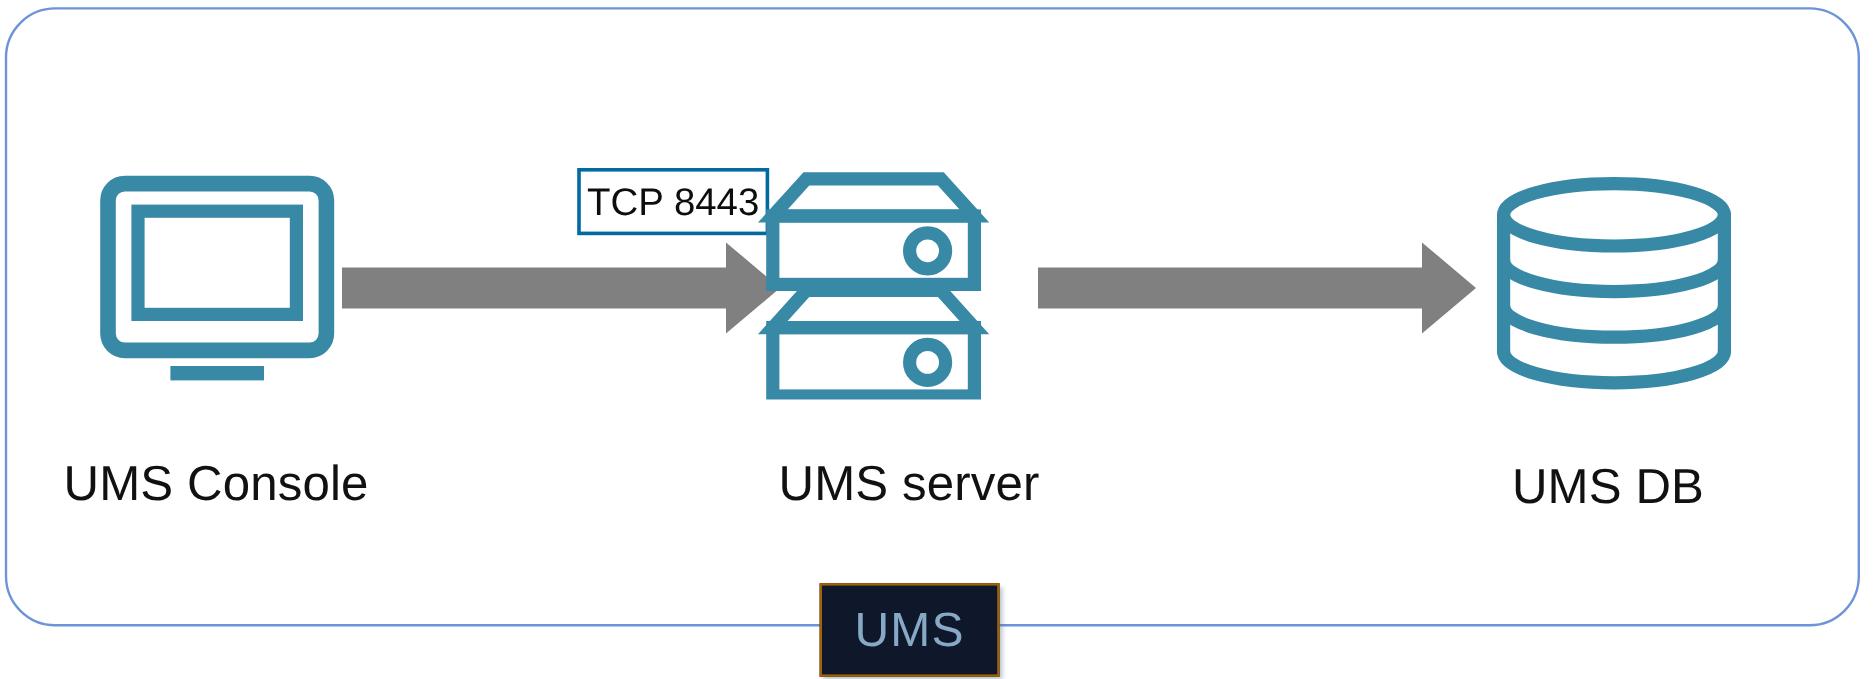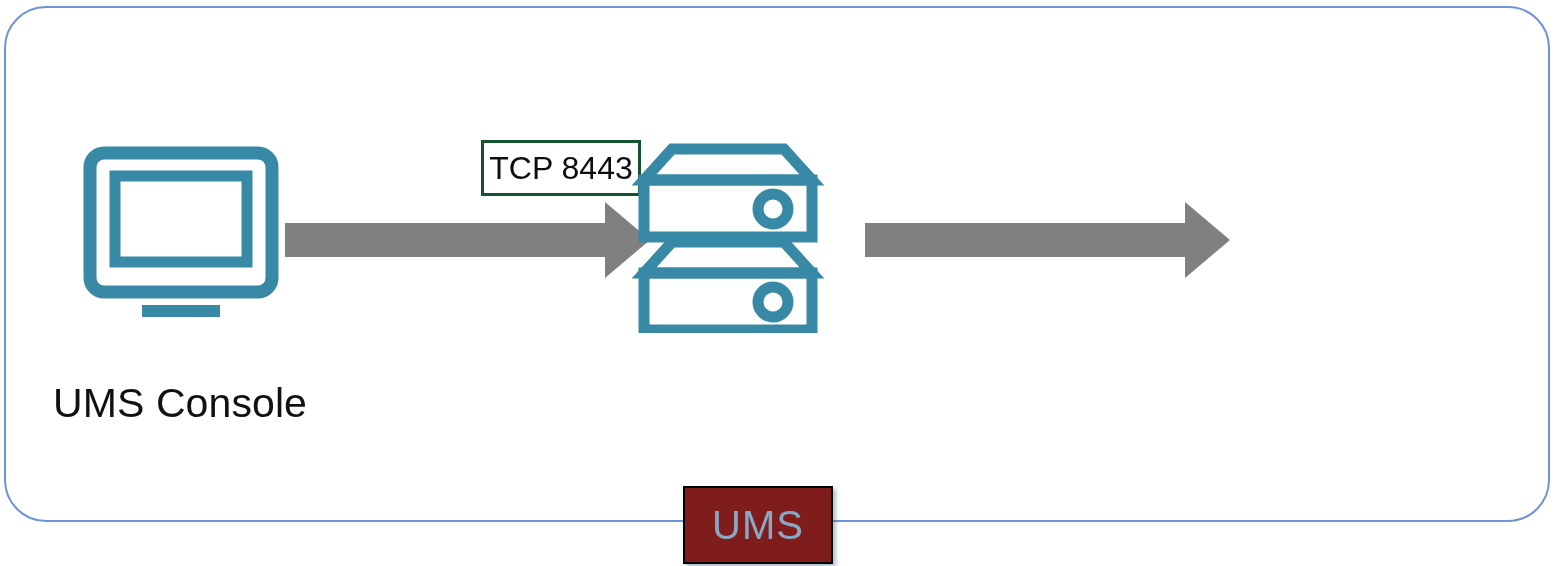--- a/index.html
+++ b/index.html
@@ -46,43 +46,43 @@
   }
 
   
   .arrow {
     position: absolute;
   }
 
   
   .port-box {
     position: absolute;
-    border: 3px solid #14532d;
+    border: 3px solid #0369a1;
     background: #ffffff;
     box-sizing: border-box;
     display: flex;
     align-items: center;
     justify-content: center;
   }
   .port-box span {
     font-size: 32px;
     color: #0d0d0d;
     line-height: 1;
     white-space: nowrap;
   }
 
   
   .ums-badge {
     position: absolute;
     left: 683px;
     top: 486px;
     width: 150px;
     height: 78px;
-    background: #7f1d1d;
-    border: 2px solid #000000;
+    background: #0f172a;
+    border: 2px solid #a16207;
     box-sizing: border-box;
     display: flex;
     align-items: center;
     justify-content: center;
     box-shadow: 3px 3px 4px rgba(80, 110, 140, 0.45);
   }
   .ums-badge span {
     font-size: 40px;
     color: #87a9c6;
     letter-spacing: 1px;
@@ -127,27 +127,45 @@
         <rect x="44" y="42" width="168" height="57"></rect>
 
         <polygon points="72,104 184,104 212,135 44,135"></polygon>
 
         <rect x="44" y="135" width="168" height="57"></rect>
       </g>
 
       <circle cx="173" cy="71" r="15" fill="none" stroke="#3889a5" stroke-width="11"></circle>
       <circle cx="173" cy="164" r="15" fill="none" stroke="#3889a5" stroke-width="11"></circle>
     </svg>
+    <div class="node-label" style="top:242px;">UMS server</div>
   </div>
 
   <div class="arrow" style="left:860px; top:198px; width:375px; height:84px;">
     <svg width="375" height="84" viewBox="0 0 375 84">
       <polygon points="5,25 325,25 325,4 370,42 325,80 325,59 5,59" fill="#808080"></polygon>
     </svg>
   </div>
 
 
+  <div class="node" style="left:1190px; top:145px; width:300px; height:190px;">
+    <svg width="300" height="190" viewBox="0 0 300 190">
+      <g fill="none" stroke="#3889a5" stroke-width="11" stroke-linecap="round">
+
+        <path d="M63,34 L63,148"></path>
+        <path d="M247,34 L247,148"></path>
+
+        <ellipse cx="155" cy="34" rx="92" ry="26"></ellipse>
+
+        <path d="M63,72 A92,26 0 0 0 247,72"></path>
+        <path d="M63,110 A92,26 0 0 0 247,110"></path>
+
+        <path d="M63,148 A92,26 0 0 0 247,148"></path>
+      </g>
+    </svg>
+    <div class="node-label" style="top:237px;">UMS DB</div>
+  </div>
 
   <div class="ums-badge">
     <span>UMS</span>
   </div>
 
 </div>
 
 </body></html>

